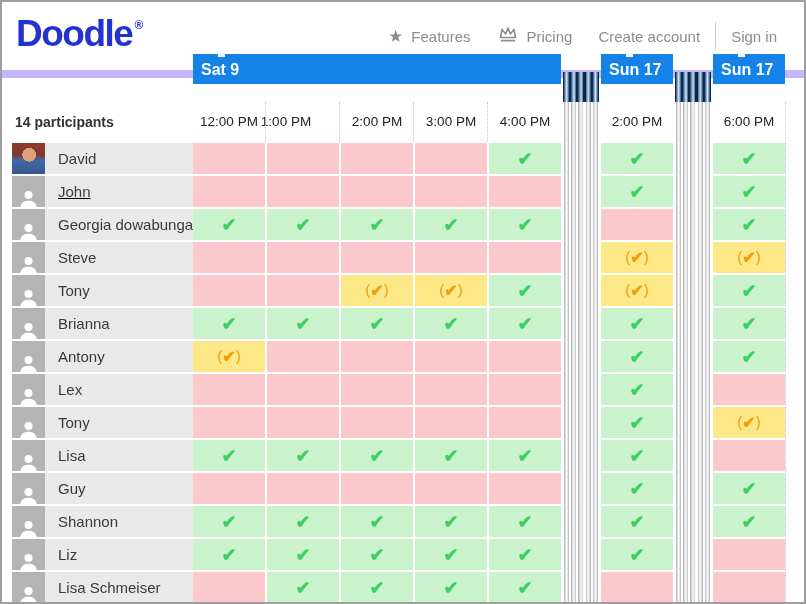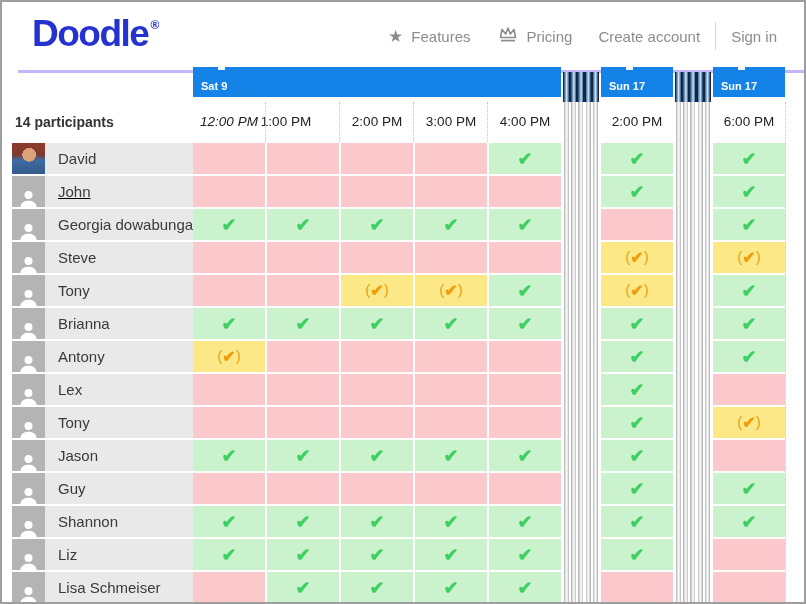--- a/index.html
+++ b/index.html
@@ -2,35 +2,35 @@
 <html style="--band-blue: #1482e6; --logo-blue: #2433d0; --yes-bg: #c9f2cd; --yes-check: #3ed060; --no-bg: #fbc9cb; --ifneedbe-bg: #fce886; --ifneedbe-check: #f09c0b;"><head>
 <meta charset="utf-8">
 <style>
   html,body{margin:0;padding:0;background:#fff;}
   body{width:806px;height:604px;position:relative;font-family:"Liberation Sans",sans-serif;
        -webkit-font-smoothing:antialiased;}
   .frame{position:absolute;left:0;top:0;width:806px;height:604px;box-sizing:border-box;
          border:2px solid #9e9e9e;background:#fff;overflow:hidden;}
 
   
-  .header{position:absolute;left:16px;top:0;right:0;height:68px;background:#fff;
-          border-bottom:3px solid #c4b5fd;}
+  .header{position:absolute;left:0;top:0;right:0;height:68px;background:#fff;
+          border-bottom:8px solid #c4b5fd;}
   .logo{position:absolute;left:14px;top:11px;font-size:37px;font-weight:bold;
         color:var(--logo-blue,#2433d0);letter-spacing:-1.5px;cursor:pointer;}
   .logo sup{font-size:12px;font-weight:bold;position:relative;top:-4px;left:2px;letter-spacing:0;}
   .nav{position:absolute;right:14px;top:0;height:68px;display:flex;align-items:center;
        color:#8c8c8c;font-size:15px;}
   .nav-item{display:flex;align-items:center;gap:8px;cursor:pointer;padding:0 13px;}
   .nav-item .star{font-size:17px;line-height:1;color:#8c8c8c;}
   .nav-divider{width:1px;height:28px;background:#d2d2d2;margin:0 2px;}
 
   
   .grid{position:absolute;left:0;top:0;right:0;bottom:0;}
-  .band{position:absolute;top:65px;height:30px;background:var(--band-blue,#1482e6);
-        color:#fff;font-size:11px;font-weight:bold;}
+  .band{position:absolute;top:52px;height:30px;background:var(--band-blue,#1482e6);
+        color:#fff;font-size:16px;font-weight:bold;}
   .band .date-label{position:absolute;left:8px;bottom:5px;}
   .band .band-dash{position:absolute;top:0;left:25px;width:7px;height:3px;
         background:rgba(255,255,255,.95);}
   .timecell{position:absolute;top:100px;height:40px;line-height:40px;text-align:center;
         font-size:13.5px;color:#222;}
   .dotline{position:absolute;top:100px;width:0;border-left:1px dotted #c4c4c4;}
   .participants-label{position:absolute;left:13px;top:100px;height:40px;line-height:40px;
         font-size:14px;font-weight:bold;color:#333;}
 
   
@@ -104,21 +104,21 @@
         <span class="date-label">Sat 9</span>
       </div>
       <div class="band" style="left: 599px; width: 72px;">
         <div class="band-dash"></div>
         <span class="date-label">Sun 17</span>
       </div>
       <div class="band" style="left: 711px; width: 72px;">
         <div class="band-dash"></div>
         <span class="date-label">Sun 17</span>
       </div>
-      <div class="timecell" style="left: 191px; width: 72px; font-style: italic;">12:00 PM</div>
+      <div class="timecell" style="left: 191px; width: 72px;">12:00 PM</div>
       <div class="timecell" style="left: 248px; width: 72px;">1:00 PM</div>
       <div class="timecell" style="left: 339px; width: 72px;">2:00 PM</div>
       <div class="timecell" style="left: 413px; width: 72px;">3:00 PM</div>
       <div class="timecell" style="left: 487px; width: 72px;">4:00 PM</div>
       <div class="timecell" style="left: 599px; width: 72px;">2:00 PM</div>
       <div class="timecell" style="left: 711px; width: 72px;">6:00 PM</div>
       <div class="dotline" style="left: 263px; height: 40px;"></div>
       <div class="dotline" style="left: 337px; height: 40px;"></div>
       <div class="dotline" style="left: 411px; height: 40px;"></div>
       <div class="dotline" style="left: 485px; height: 40px;"></div>
@@ -358,21 +358,21 @@
           <span class="paren">)</span>
         </span>
       </div>
       <div class="avatar" style="top: 438px;">
         <svg width="21" height="22" viewBox="0 0 24 24">
           <circle cx="12" cy="8.6" r="4.6" fill="#fff"></circle>
           <path d="M2.5 24 C2.5 17.5 7 15 12 15 C17 15 21.5 17.5 21.5 24 Z" fill="#fff"></path>
         </svg>
       </div>
       <div class="nametag" style="top: 438px;">
-        <span>Jason</span>
+        <span>Lisa</span>
       </div>
       <div class="cell yes" style="left: 191px; top: 438px; height: 31px;">
         <span class="check">✔</span>
       </div>
       <div class="cell yes" style="left: 265px; top: 438px; height: 31px;">
         <span class="check">✔</span>
       </div>
       <div class="cell yes" style="left: 339px; top: 438px; height: 31px;">
         <span class="check">✔</span>
       </div>

